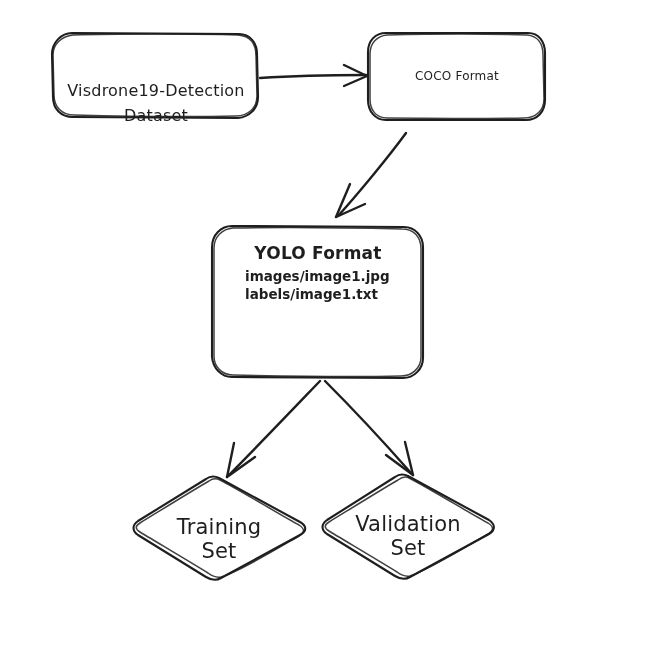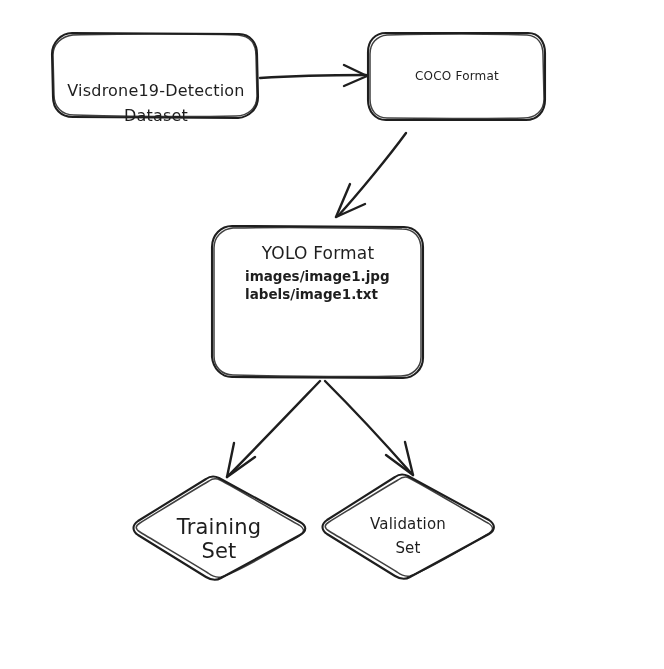--- a/index.html
+++ b/index.html
@@ -74,20 +74,21 @@
     width: 168px;
     font-size: 12px;
     line-height: 25px;
   }
   #label-yolo-title {
     left: 222px;
     top: 241px;
     width: 192px;
     font-size: 17px;
     line-height: 24px;
+    font-weight: bold;
   }
   #label-yolo-files {
     position: absolute;
     left: 245px;
     top: 268px;
     width: 180px;
     text-align: left;
     color: #1e1e1e;
     font-family: "DejaVu Sans", sans-serif;
     font-size: 13.5px;
@@ -100,21 +101,21 @@
     left: 152px;
     top: 515px;
     width: 134px;
     font-size: 21px;
     line-height: 24px;
   }
   #label-validation {
     left: 340px;
     top: 512px;
     width: 136px;
-    font-size: 15px;
+    font-size: 21px;
     line-height: 24px;
   }
 </style>
 </head>
 <body>
 
 <div id="canvas">
 
   <svg id="diagram-svg" viewBox="0 0 664 669" xmlns="http://www.w3.org/2000/svg">
 

